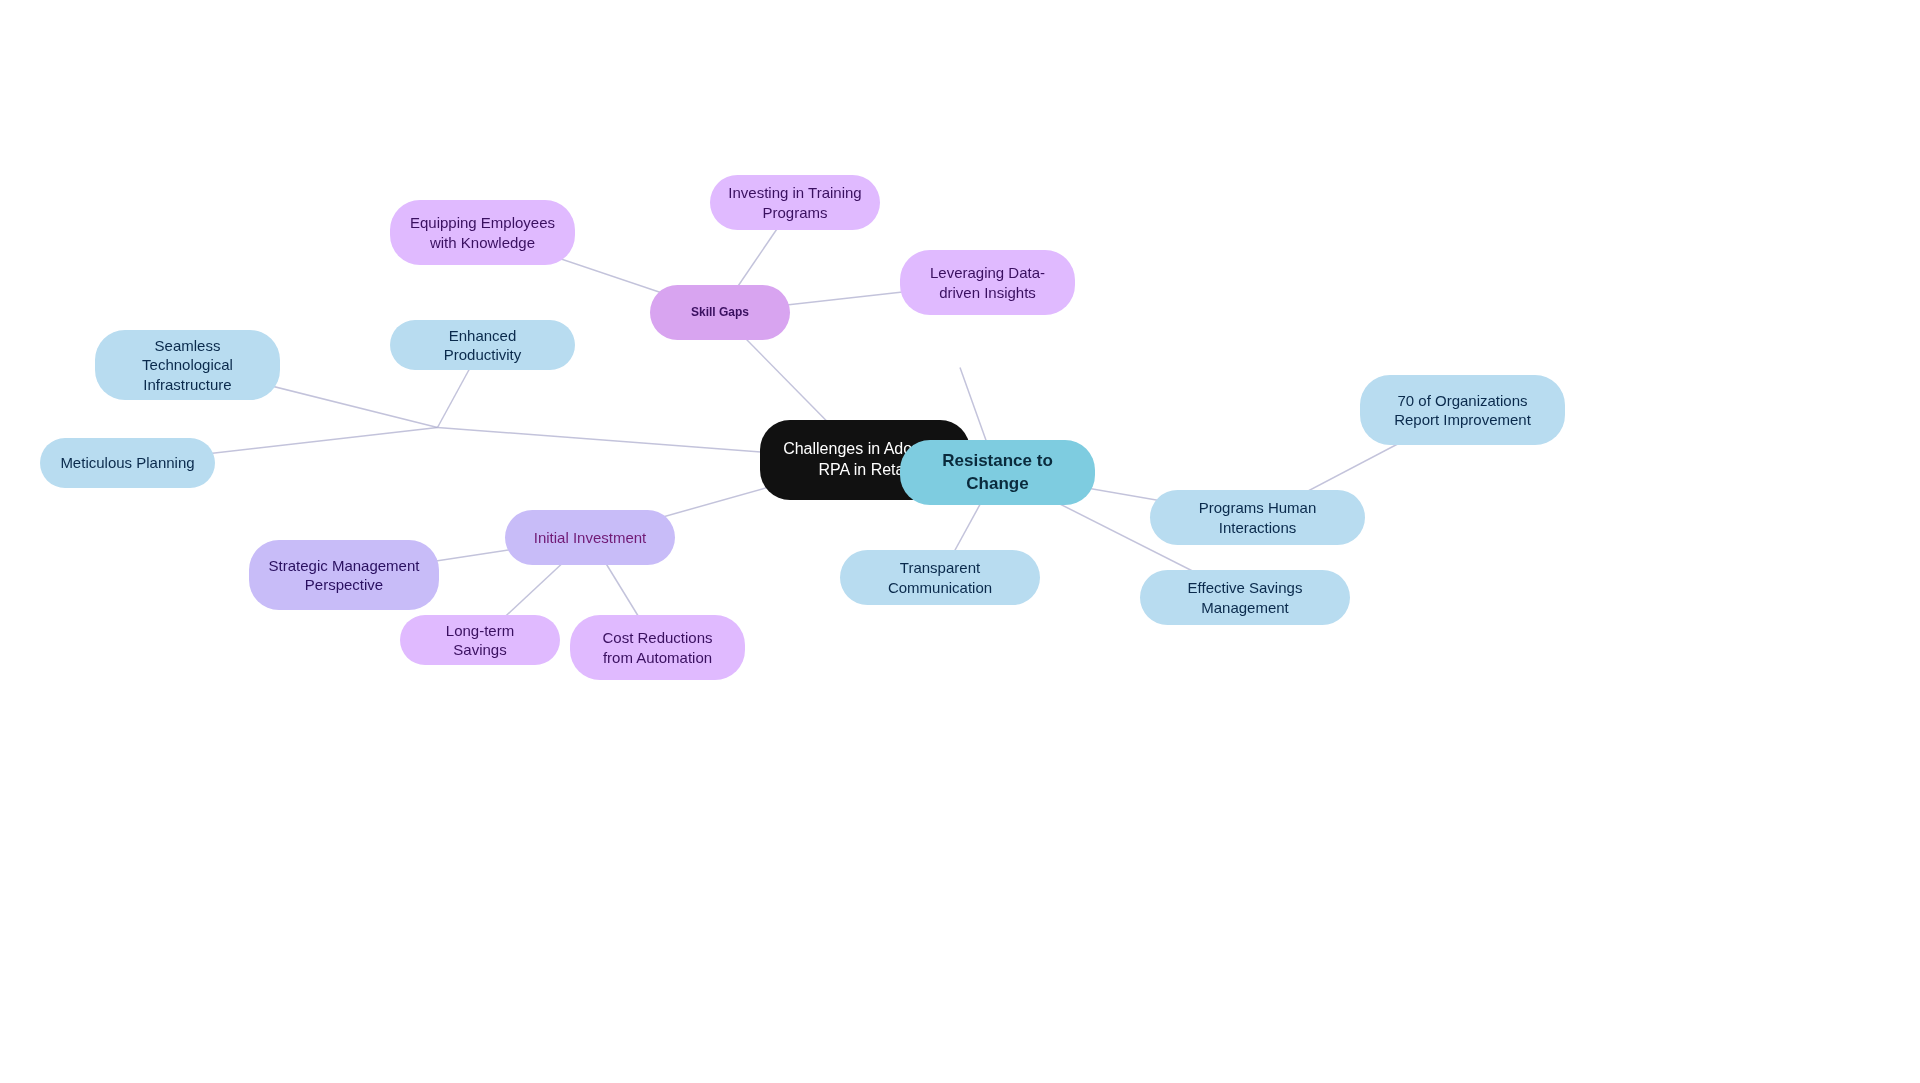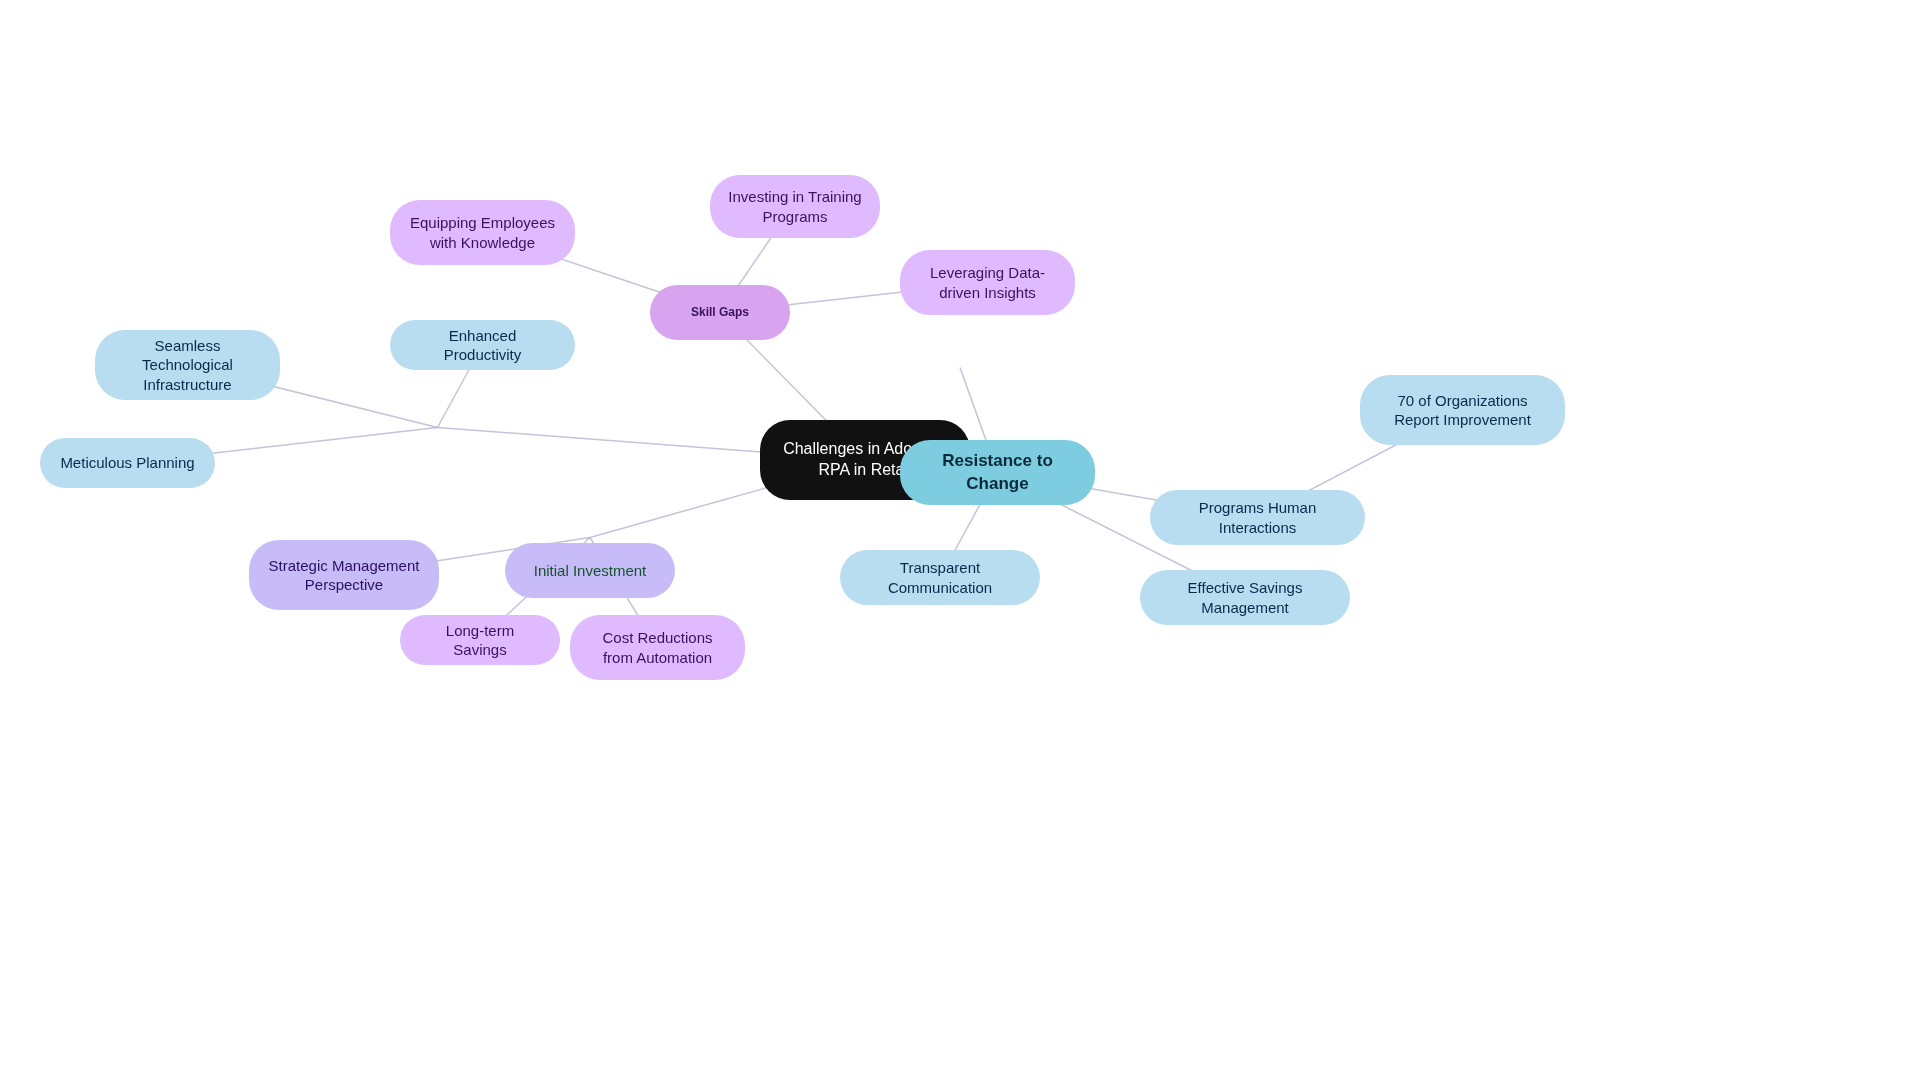--- a/index.html
+++ b/index.html
@@ -64,27 +64,27 @@
       <line x1="590" y1="537.5" x2="657.5" y2="647.5" stroke="#aaaacc" stroke-width="1.5" opacity="0.7"></line>
       <line x1="865" y1="460" x2="997.5" y2="472.5" stroke="#aaaacc" stroke-width="1.5" opacity="0.7"></line>
       <line x1="997.5" y1="472.5" x2="960" y2="367.5" stroke="#aaaacc" stroke-width="1.5" opacity="0.7"></line>
       <line x1="997.5" y1="472.5" x2="940" y2="577.5" stroke="#aaaacc" stroke-width="1.5" opacity="0.7"></line>
       <line x1="997.5" y1="472.5" x2="1257.5" y2="517.5" stroke="#aaaacc" stroke-width="1.5" opacity="0.7"></line>
       <line x1="997.5" y1="472.5" x2="1245" y2="597.5" stroke="#aaaacc" stroke-width="1.5" opacity="0.7"></line>
       <line x1="1257.5" y1="517.5" x2="1462.5" y2="410" stroke="#aaaacc" stroke-width="1.5" opacity="0.7"></line>
     </svg>
 <div class="node node-center" style="left: 760px; top: 420px; width: 210px; height: 80px;">Challenges in Adopting RPA in Retail</div>
     <div class="node" style="background: rgb(216, 164, 240); color: rgb(58, 16, 96); left: 650px; top: 285px; width: 140px; height: 55px; font-size: 12px; font-weight: 600;">Skill Gaps</div>
-    <div class="node" style="background: rgb(224, 186, 255); color: rgb(58, 16, 96); left: 710px; top: 175px; width: 170px; height: 63px;">Investing in Training Programs</div>
+    <div class="node" style="background: rgb(224, 186, 255); color: rgb(58, 16, 96); left: 710px; top: 175px; width: 170px; height: 55px;">Investing in Training Programs</div>
     <div class="node" style="background: rgb(224, 186, 255); color: rgb(58, 16, 96); left: 900px; top: 250px; width: 175px; height: 65px;">Leveraging Data-driven Insights</div>
     <div class="node" style="background: rgb(224, 186, 255); color: rgb(58, 16, 96); left: 390px; top: 200px; width: 185px; height: 65px;">Equipping Employees with Knowledge</div>
     <div class="node" style="background: rgb(184, 220, 240); color: rgb(10, 42, 76); left: 95px; top: 330px; width: 185px; height: 70px;">Seamless Technological Infrastructure</div>
     <div class="node" style="background: rgb(184, 220, 240); color: rgb(10, 42, 76); left: 390px; top: 320px; width: 185px; height: 50px;">Enhanced Productivity</div>
     <div class="node" style="background: rgb(184, 220, 240); color: rgb(10, 42, 76); left: 40px; top: 438px; width: 175px; height: 50px;">Meticulous Planning</div>
-    <div class="node" style="background: rgb(200, 188, 248); color: #14532d; left: 505px; top: 510px; width: 170px; height: 55px; margin-top: 33px;">Initial Investment</div>
+    <div class="node" style="background: rgb(200, 188, 248); color: #701a75; left: 505px; top: 510px; width: 170px; height: 55px;">Initial Investment</div>
     <div class="node" style="background: rgb(200, 188, 248); color: rgb(42, 16, 96); left: 249px; top: 540px; width: 190px; height: 70px;">Strategic Management Perspective</div>
     <div class="node" style="background: rgb(224, 186, 255); color: rgb(58, 16, 96); left: 400px; top: 615px; width: 160px; height: 50px;">Long-term Savings</div>
     <div class="node" style="background: rgb(224, 186, 255); color: rgb(58, 16, 96); left: 570px; top: 615px; width: 175px; height: 65px;">Cost Reductions from Automation</div>
     <div class="node" style="background: rgb(126, 204, 224); color: rgb(10, 42, 60); left: 900px; top: 440px; width: 195px; height: 65px; font-size: 17px; font-weight: 600;">Resistance to Change</div>
     <div class="node" style="background: rgb(184, 220, 240); color: rgb(10, 42, 76); left: 840px; top: 550px; width: 200px; height: 55px;">Transparent Communication</div>
     <div class="node" style="background: rgb(184, 220, 240); color: rgb(10, 42, 76); left: 1150px; top: 490px; width: 215px; height: 55px;">Programs Human Interactions</div>
     <div class="node" style="background: rgb(184, 220, 240); color: rgb(10, 42, 76); left: 1140px; top: 570px; width: 210px; height: 55px;">Effective Savings Management</div>
     <div class="node" style="background: rgb(184, 220, 240); color: rgb(10, 42, 76); left: 1360px; top: 375px; width: 205px; height: 70px;">70 of Organizations Report Improvement</div>
   </div>
 

